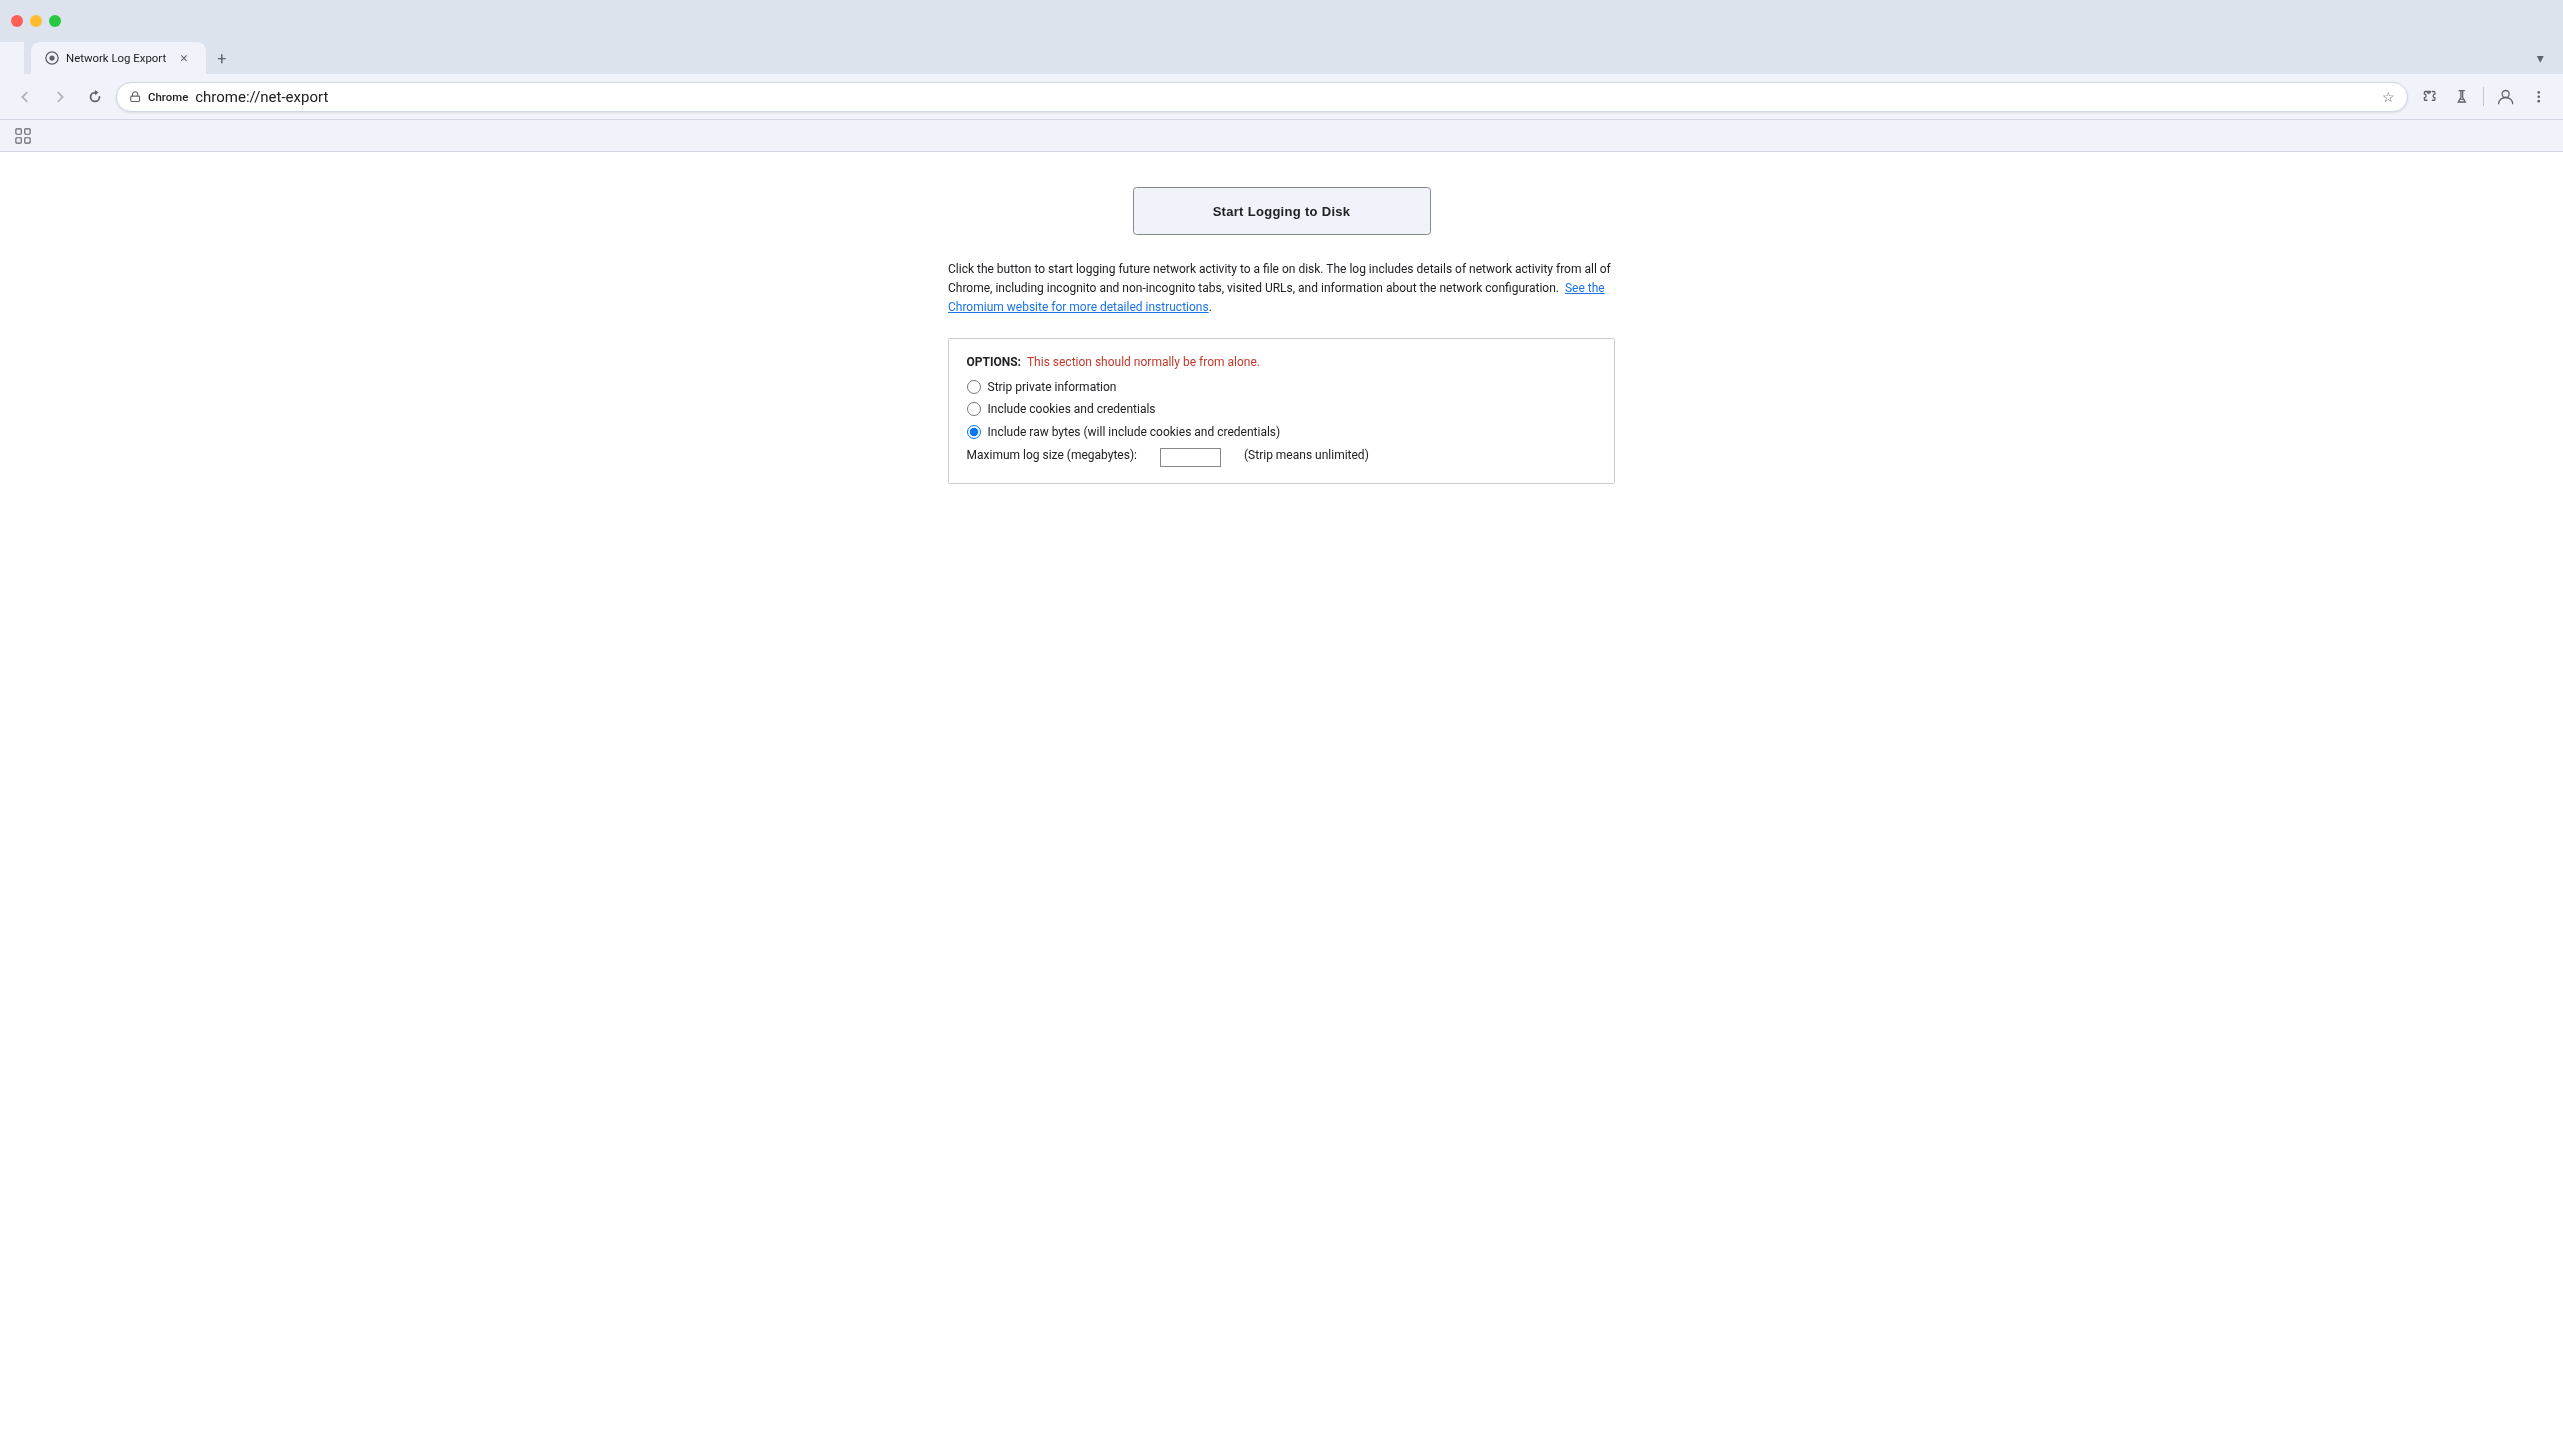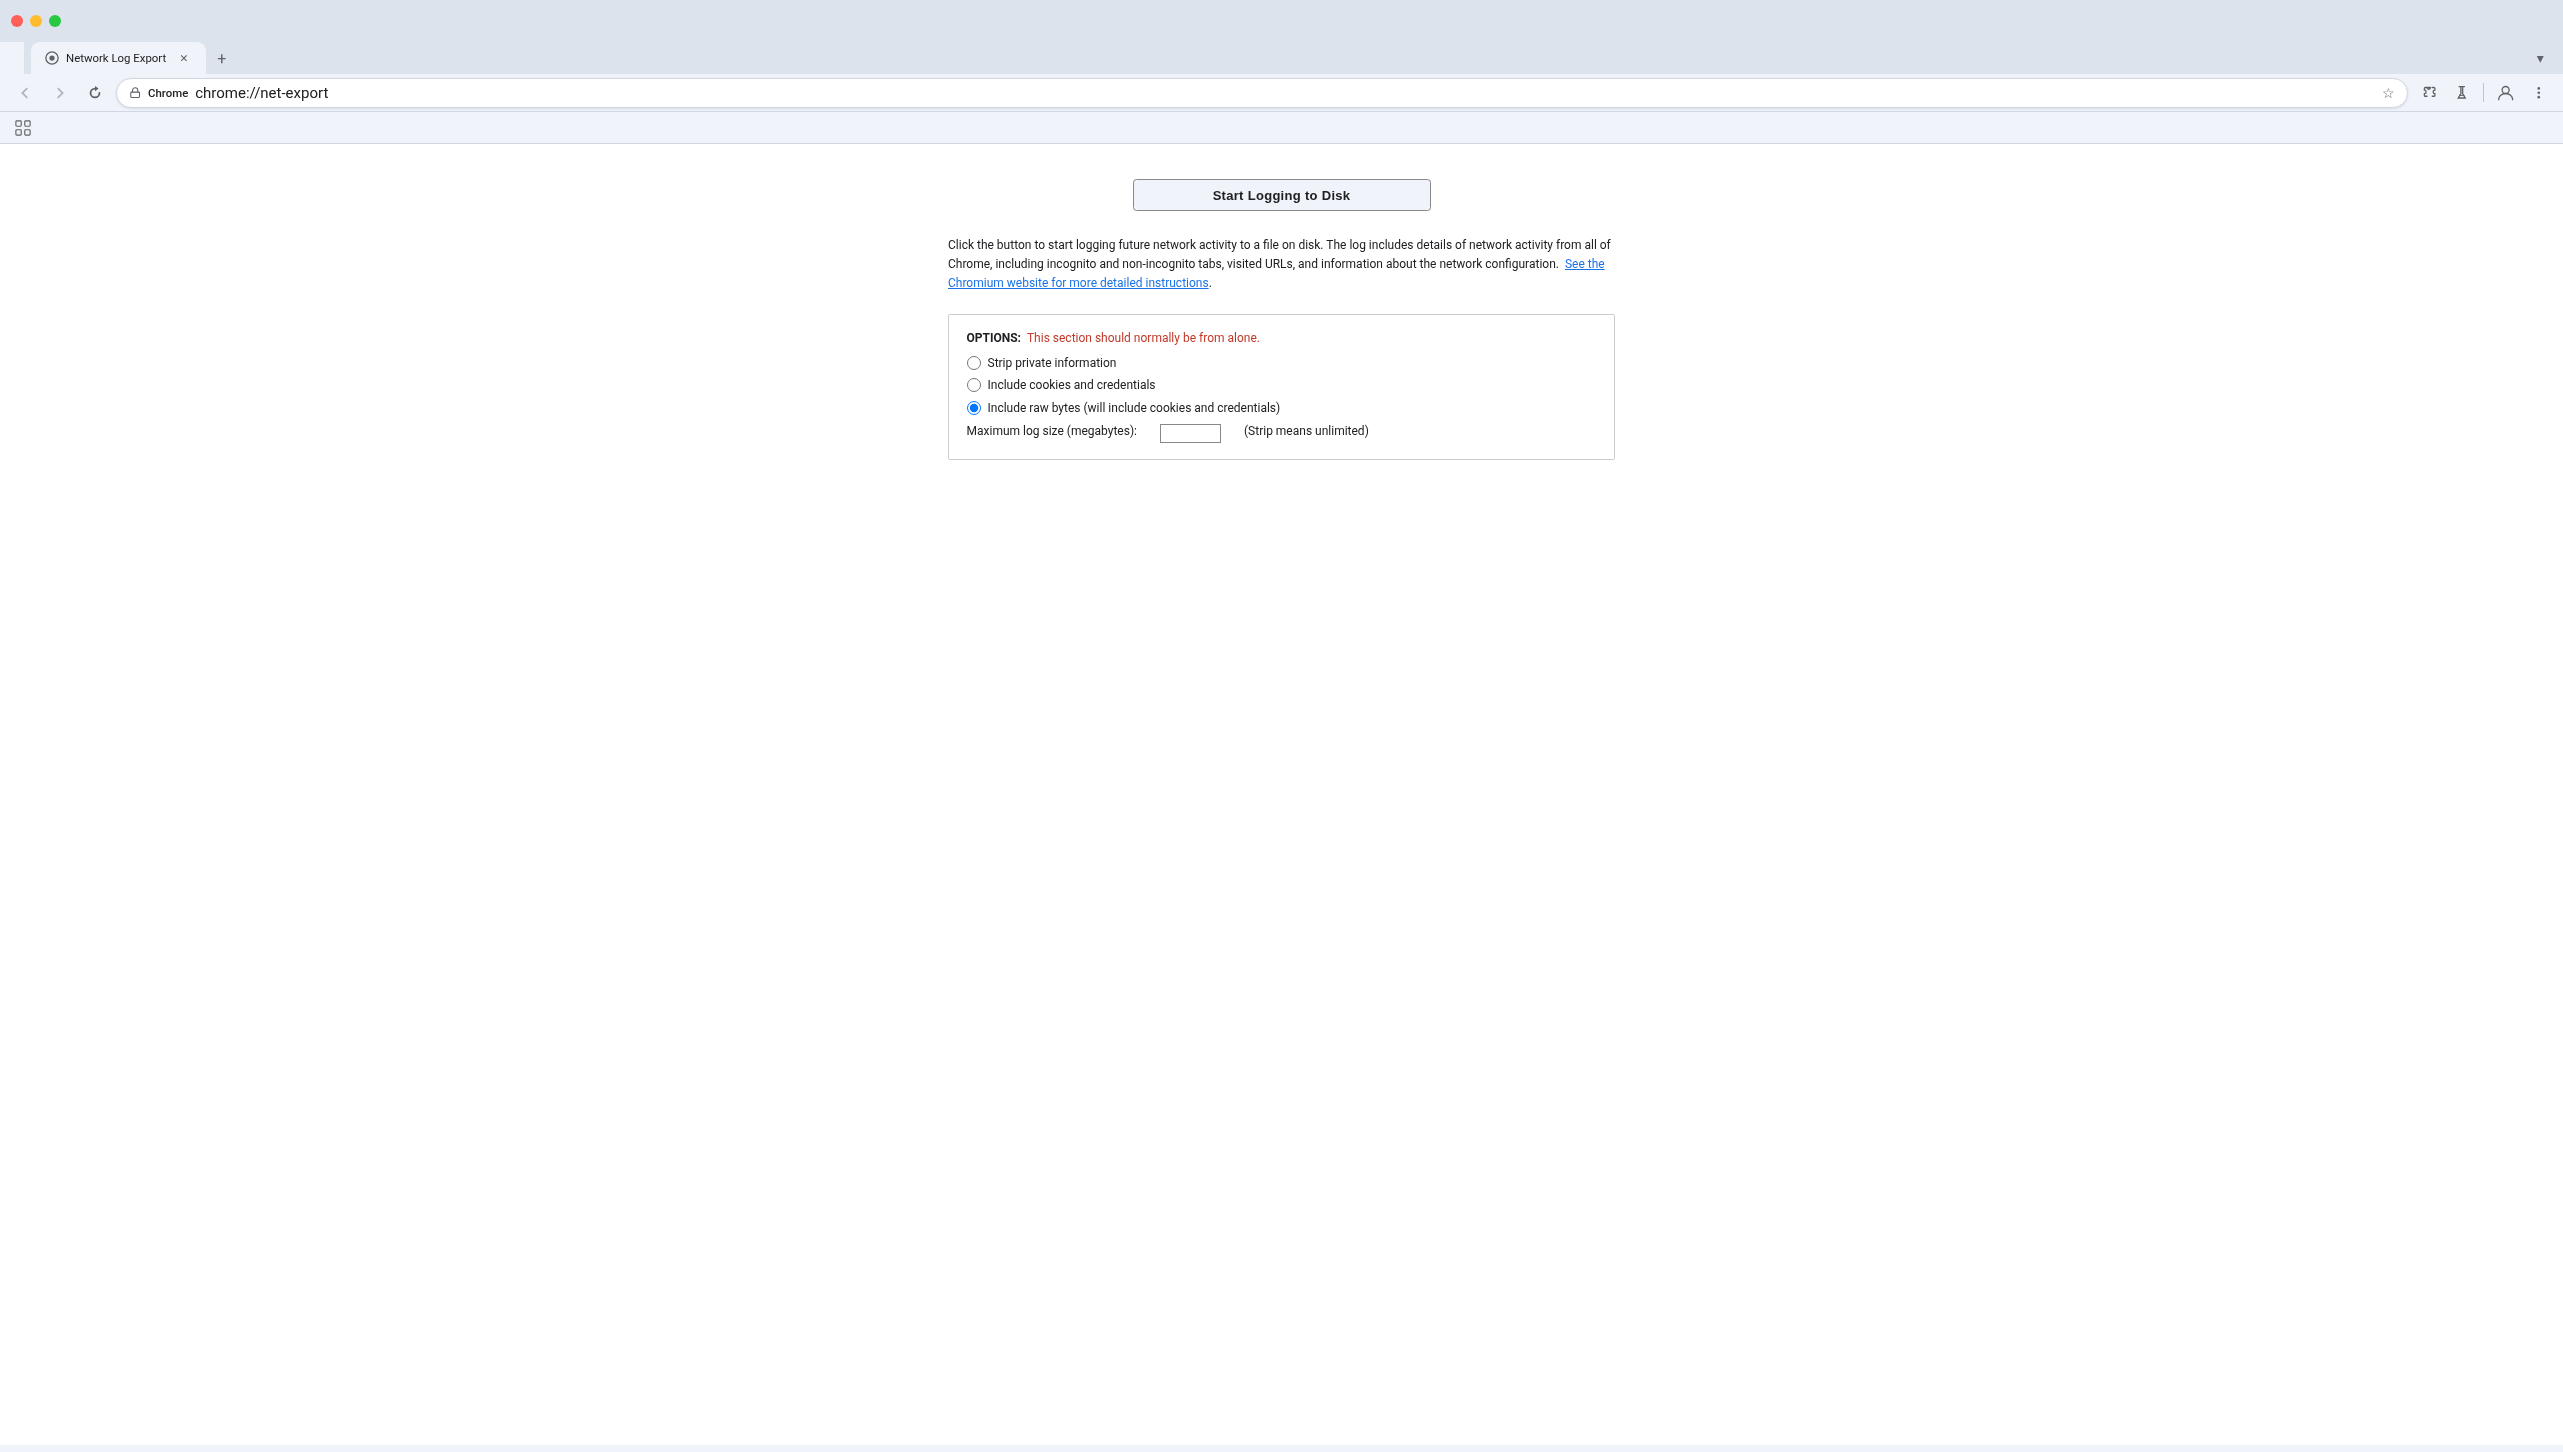--- a/index.html
+++ b/index.html
@@ -125,21 +125,21 @@
       align-items: center;
       justify-content: center;
       cursor: pointer;
       color: #5f6368;
       font-size: 14px;
     }
 
     
     .address-bar {
       background: #f0f4fa;
-      height: 38px;
+      height: 46px;
       display: flex;
       align-items: center;
       padding: 0 10.5px;
       gap: 7px;
       border-bottom: 0.9px solid #d0d7e3;
     }
 
     .nav-btn {
       width: 28px;
       height: 28px;
@@ -254,21 +254,21 @@
     .page-heading {
       font-size: 19.3px;
       font-weight: 400;
       color: #5f6368;
       margin-bottom: 32px;
     }
 
     .start-btn {
       display: block;
       width: 298px;
-      height: 32px;
+      height: 48px;
       margin: 0 auto 24.6px auto;
       background: #f0f4fa;
       border: 1.8px solid #888;
       border-radius: 3.5px;
       font-size: 13px;
       font-weight: 600;
       color: #202124;
       cursor: pointer;
       letter-spacing: 0.3px;
     }

